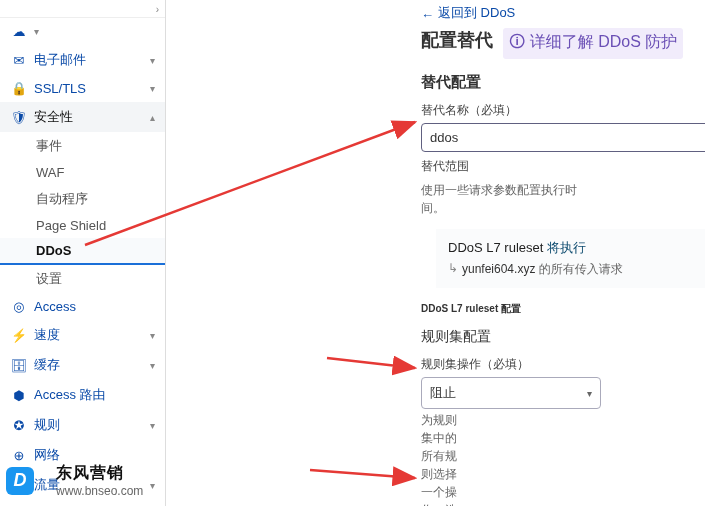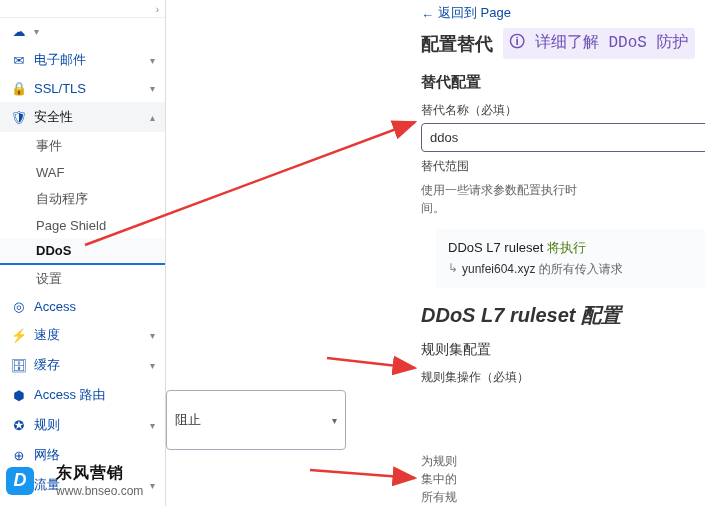--- a/index.html
+++ b/index.html
@@ -13,33 +13,33 @@
 .nav-item.active { background: #f3f5f7; color: #111; }
 .nav-item.active .icon { color: #0a4aa8; }
 .nav-label { flex: 1; }
 .submenu { }
 .sub-item { padding: 5px 10px 5px 36px; color: #555; cursor: pointer; font-size: 13px; }
 .sub-item.sel { font-weight: 700; color: #111; border-bottom: 2px solid #1a6fd8; background: #f8fafc; }
 .caret { font-size: 10px; color: #888; }
 .main { position: absolute; left: 166px; top: 0; right: 0; height: 506px; padding: 4px 0 0 0; overflow: hidden; }
 .back { color: #0a4aa8; font-size: 13px; padding: 0 0 4px 255px; display: flex; align-items: center; cursor: pointer; }
 .back .arrow { margin-right: 4px; }
-.title-row { display: flex; align-items: center; padding: 2px 0 8px 255px; font-family: Liberation Mono, monospace; }
+.title-row { display: flex; align-items: flex-start; padding: 2px 0 8px 255px; }
 .title { font-size: 18px; font-weight: 700; }
 .badge { margin-left: 10px; font-size: 16px; color: #6a4fb5; background: #f1ecfb; border-radius: 3px; padding: 2px 6px; cursor: pointer; }
 .section-h { font-size: 15px; font-weight: 700; padding: 6px 0 4px 255px; }
 .field-label { font-size: 12px; color: #444; padding: 6px 8px 4px 255px; }
 .text-input { margin-left: 255px; width: 438px; border: 1px solid #aab; border-radius: 4px; padding: 6px 8px; font-size: 13px; color: #333; background: #fff; }
 .text-input.ddos { border: 1.5px solid #606080; }
 .desc { font-size: 12px; color: #666; padding: 2px 0 6px 255px; line-height: 1.5; max-width: 430px; }
 .rule-box { margin: 6px 0 8px 270px; width: 420px; padding: 10px 12px; background: #fafbfc; }
 .rule-box .line1 { font-size: 13px; color: #222; margin-bottom: 4px; }
 .rule-box .line2 { font-size: 12px; color: #333; padding-left: 14px; position: relative; }
 .rule-box .line2::before { content: "↳"; position: absolute; left: 0; color: #888; }
-.select { width: 180px; border: 1px solid #aab; border-radius: 4px; padding: 20px 8px; font-size: 13px; color: #333; background: #fff; display: flex; justify-content: space-between; align-items: center; cursor: pointer; }
+.select { margin-left: 255px; width: 180px; border: 1px solid #aab; border-radius: 4px; padding: 6px 8px; font-size: 13px; color: #333; background: #fff; display: flex; justify-content: space-between; align-items: center; cursor: pointer; }
 .select .tri { font-size: 10px; color: #666; }
 .logo { position: absolute; left: 6px; bottom: 8px; display: flex; align-items: center; }
 .logo-badge { width: 28px; height: 28px; background: #1996f0; border-radius: 6px; color: #fff; font-weight: 700; display: flex; align-items: center; justify-content: center; font-size: 18px; font-style: italic; }
 .logo-text { margin-left: 22px; }
 .logo-text .cn { font-size: 16px; font-weight: 700; color: #111; letter-spacing: 1px; }
 .logo-text .en { font-size: 12px; color: #666; }
 svg.annot { position: absolute; left: 0; top: 0; width: 705px; height: 506px; pointer-events: none; }
 </style>
 </head>
 <body>
@@ -108,42 +108,42 @@
   <div class="nav-item">
     <span class="icon">📊</span>
     <span class="nav-label">流量</span>
     <span class="caret">▾</span>
   </div>
 </div>
 
 <div class="main">
   <div class="back">
     <span class="arrow">←</span>
-    <span>返回到 Page</span>
+    <span>返回到 DDoS</span>
   </div>
   <div class="title-row">
     <span class="title">配置替代</span>
     <span class="badge">🛈 详细了解 DDoS 防护</span>
   </div>
 
   <div class="section-h">替代配置</div>
   <div class="field-label">替代名称（必填）</div>
   <input class="text-input ddos" value="ddos" style="">
   <div class="field-label">替代范围</div>
   <div class="desc">使用一些请求参数配置执行时间。</div>
   <div class="rule-box">
     <div class="line1">
-      <span>DDoS L7 ruleset</span><span style="color:#4d7c0f"> 将执行</span>
+      <span>DDoS L7 ruleset</span><span style="color:#0c4a6e"> 将执行</span>
     </div>
     <div class="line2">
       <span>yunfei604.xyz</span><span style="color:#666"> 的所有传入请求</span>
     </div>
   </div>
 
-  <div class="section-h" style="font-size:20px;font-style:italic;">DDoS L7 ruleset 配置</div>
+  <div class="section-h" style="font-size:10px;">DDoS L7 ruleset 配置</div>
   <div class="section-h" style="font-size:14px;font-weight:400;padding-top:8px;">规则集配置</div>
 
   <div class="field-label">规则集操作（必填）</div>
   <div class="select">
     <span>阻止</span>
     <span class="tri">▾</span>
   </div>
   <div class="desc" style="max-width:300px;">为规则集中的所有规则选择一个操作。选择"默认"将应用每个规则的默认操作。</div>
 
   

